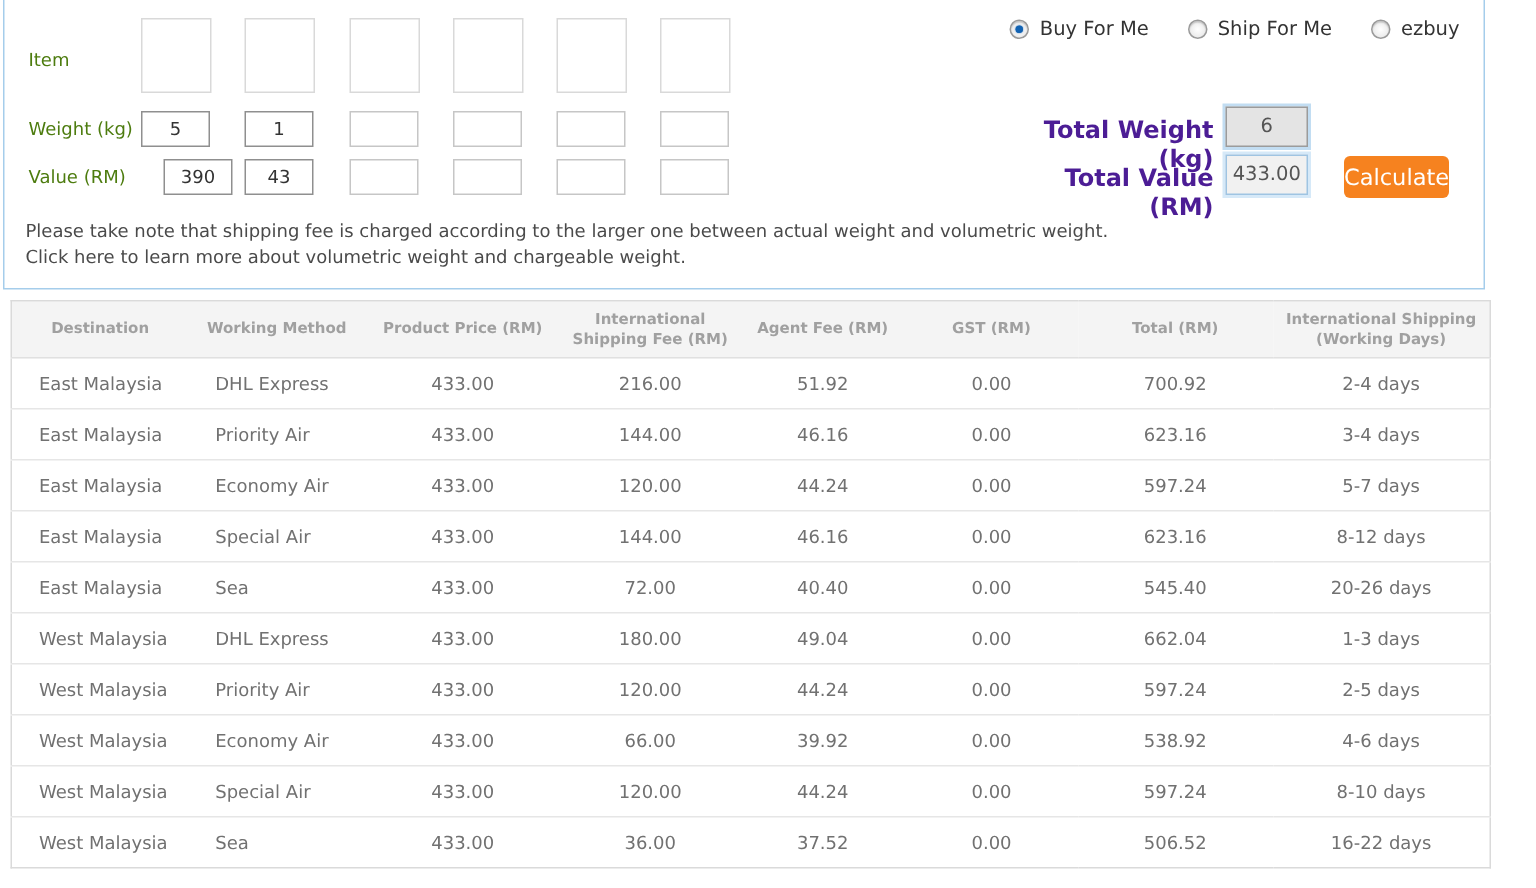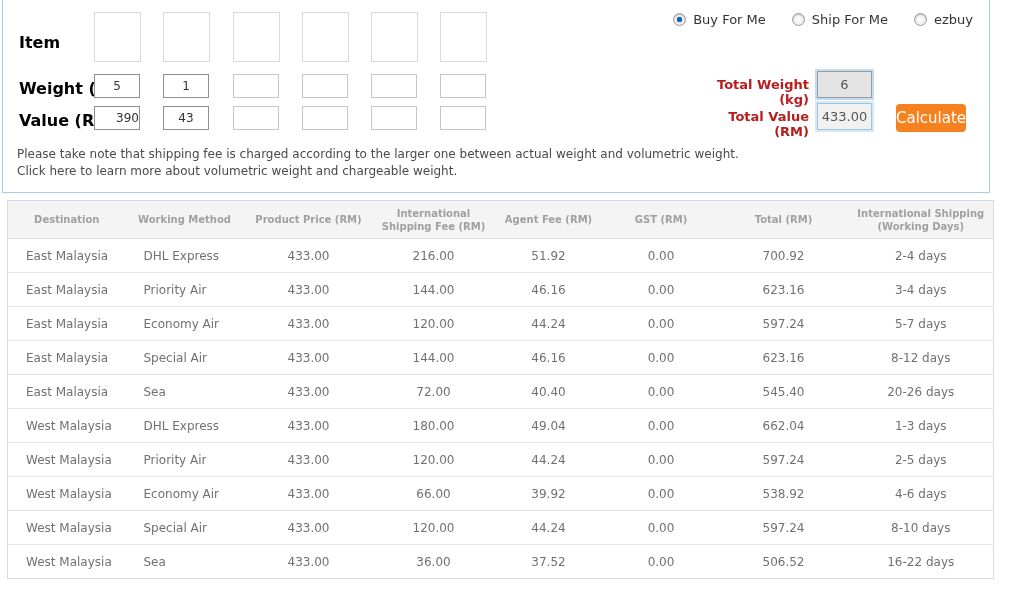--- a/index.html
+++ b/index.html
@@ -3,37 +3,37 @@
 <meta charset="utf-8">
 <style>
   * { box-sizing: border-box; margin: 0; padding: 0; }
   html,body { width: 1024px; height: 592px; background: #fff;
     font-family: "DejaVu Sans", "Liberation Sans", sans-serif; font-size: 12px; }
   body { position: relative; overflow: hidden; }
 
   
   .panel { position: absolute; left: 2px; top: -1px; width: 988px; height: 194px;
     background: #fff; border: 1px solid #a5cdeb; }
-  .blue-label { position: absolute; left: 16px; color: #000000; font-weight: bold; font-size: 16px; }
+  .blue-label { position: absolute; left: 16px; color: #4d7c0f; font-weight: normal; font-size: 12px; }
   .item-box { position: absolute; top: 12px; width: 47px; height: 50px;
     border: 1px solid #d9d9d9; background: #fff; }
   .cell-input { position: absolute; width: 46px; height: 24px; border: 1px solid #c6c6c6;
     text-align: center; font-size: 12px; color: #333; font-family: inherit; background: #fff; }
   .cell-input.filled { border-color: #8f8f8f; }
 
   .radio-group { position: absolute; top: 12px; right: 16px; display: flex; gap: 26px; align-items: center; }
   .radio-item { display: flex; align-items: center; gap: 7px; font-size: 13px; color: #333; cursor: pointer; }
   .radio-circle { width: 13px; height: 13px; border-radius: 50%; border: 1px solid #9a9a9a;
     background: radial-gradient(#ffffff, #e3e3e3); position: relative;
     box-shadow: inset 0 1px 1px rgba(0,0,0,.18); flex: 0 0 auto; }
   .radio-circle.checked::after { content: ""; position: absolute; left: 3px; top: 3px;
     width: 5px; height: 5px; border-radius: 50%; background: #1262b2; box-shadow: 0 0 1px #1262b2; }
 
   .total-label { position: absolute; left: 688px; width: 118px; text-align: right;
-    color: #b91c1c; font-weight: bold; font-size: 13px; }
+    color: #4c1d95; font-weight: bold; font-size: 16px; }
   .total-box { position: absolute; left: 814px; width: 55px; height: 27px; line-height: 25px;
     text-align: center; color: #555; font-size: 13px; }
   .total-box.weight { top: 71px; background: #e4e4e4; border: 1px solid #9b9b9b;
     box-shadow: 0 0 0 2px #c2ddf2; }
   .total-box.value { top: 103px; background: #f1f1f1; border: 1px solid #9fc4e2;
     box-shadow: 0 0 0 2px #d6e9f8; }
   .calc-btn { position: absolute; left: 893px; top: 104px; width: 70px; height: 28px;
     background: #f6821f; color: #fff; border: none; border-radius: 4px;
     font-size: 15px; font-family: inherit; cursor: pointer; }
 
@@ -81,21 +81,21 @@
   <div class="total-box value">433.00</div>
 
   <button class="calc-btn">Calculate</button>
 
   <div class="note">
     <div>Please take note that shipping fee is charged according to the larger one between actual weight and volumetric weight.</div>
     <div>Click here to learn more about volumetric weight and chargeable weight.</div>
   </div>
 <div class="item-box" style="left: 91px;"></div>
     <input class="cell-input filled" value="5" style="left: 91px; top: 74px;">
-    <input class="cell-input filled" value="390" style="left: 91px; top: 106px; text-align: right;">
+    <input class="cell-input filled" value="390" style="left: 106px; top: 106px;">
     <div class="item-box" style="left: 160px;"></div>
     <input class="cell-input filled" value="1" style="left: 160px; top: 74px;">
     <input class="cell-input filled" value="43" style="left: 160px; top: 106px;">
     <div class="item-box" style="left: 230px;"></div>
     <input class="cell-input" style="left: 230px; top: 74px;">
     <input class="cell-input" style="left: 230px; top: 106px;">
     <div class="item-box" style="left: 299px;"></div>
     <input class="cell-input" style="left: 299px; top: 74px;">
     <input class="cell-input" style="left: 299px; top: 106px;">
     <div class="item-box" style="left: 368px;"></div>

